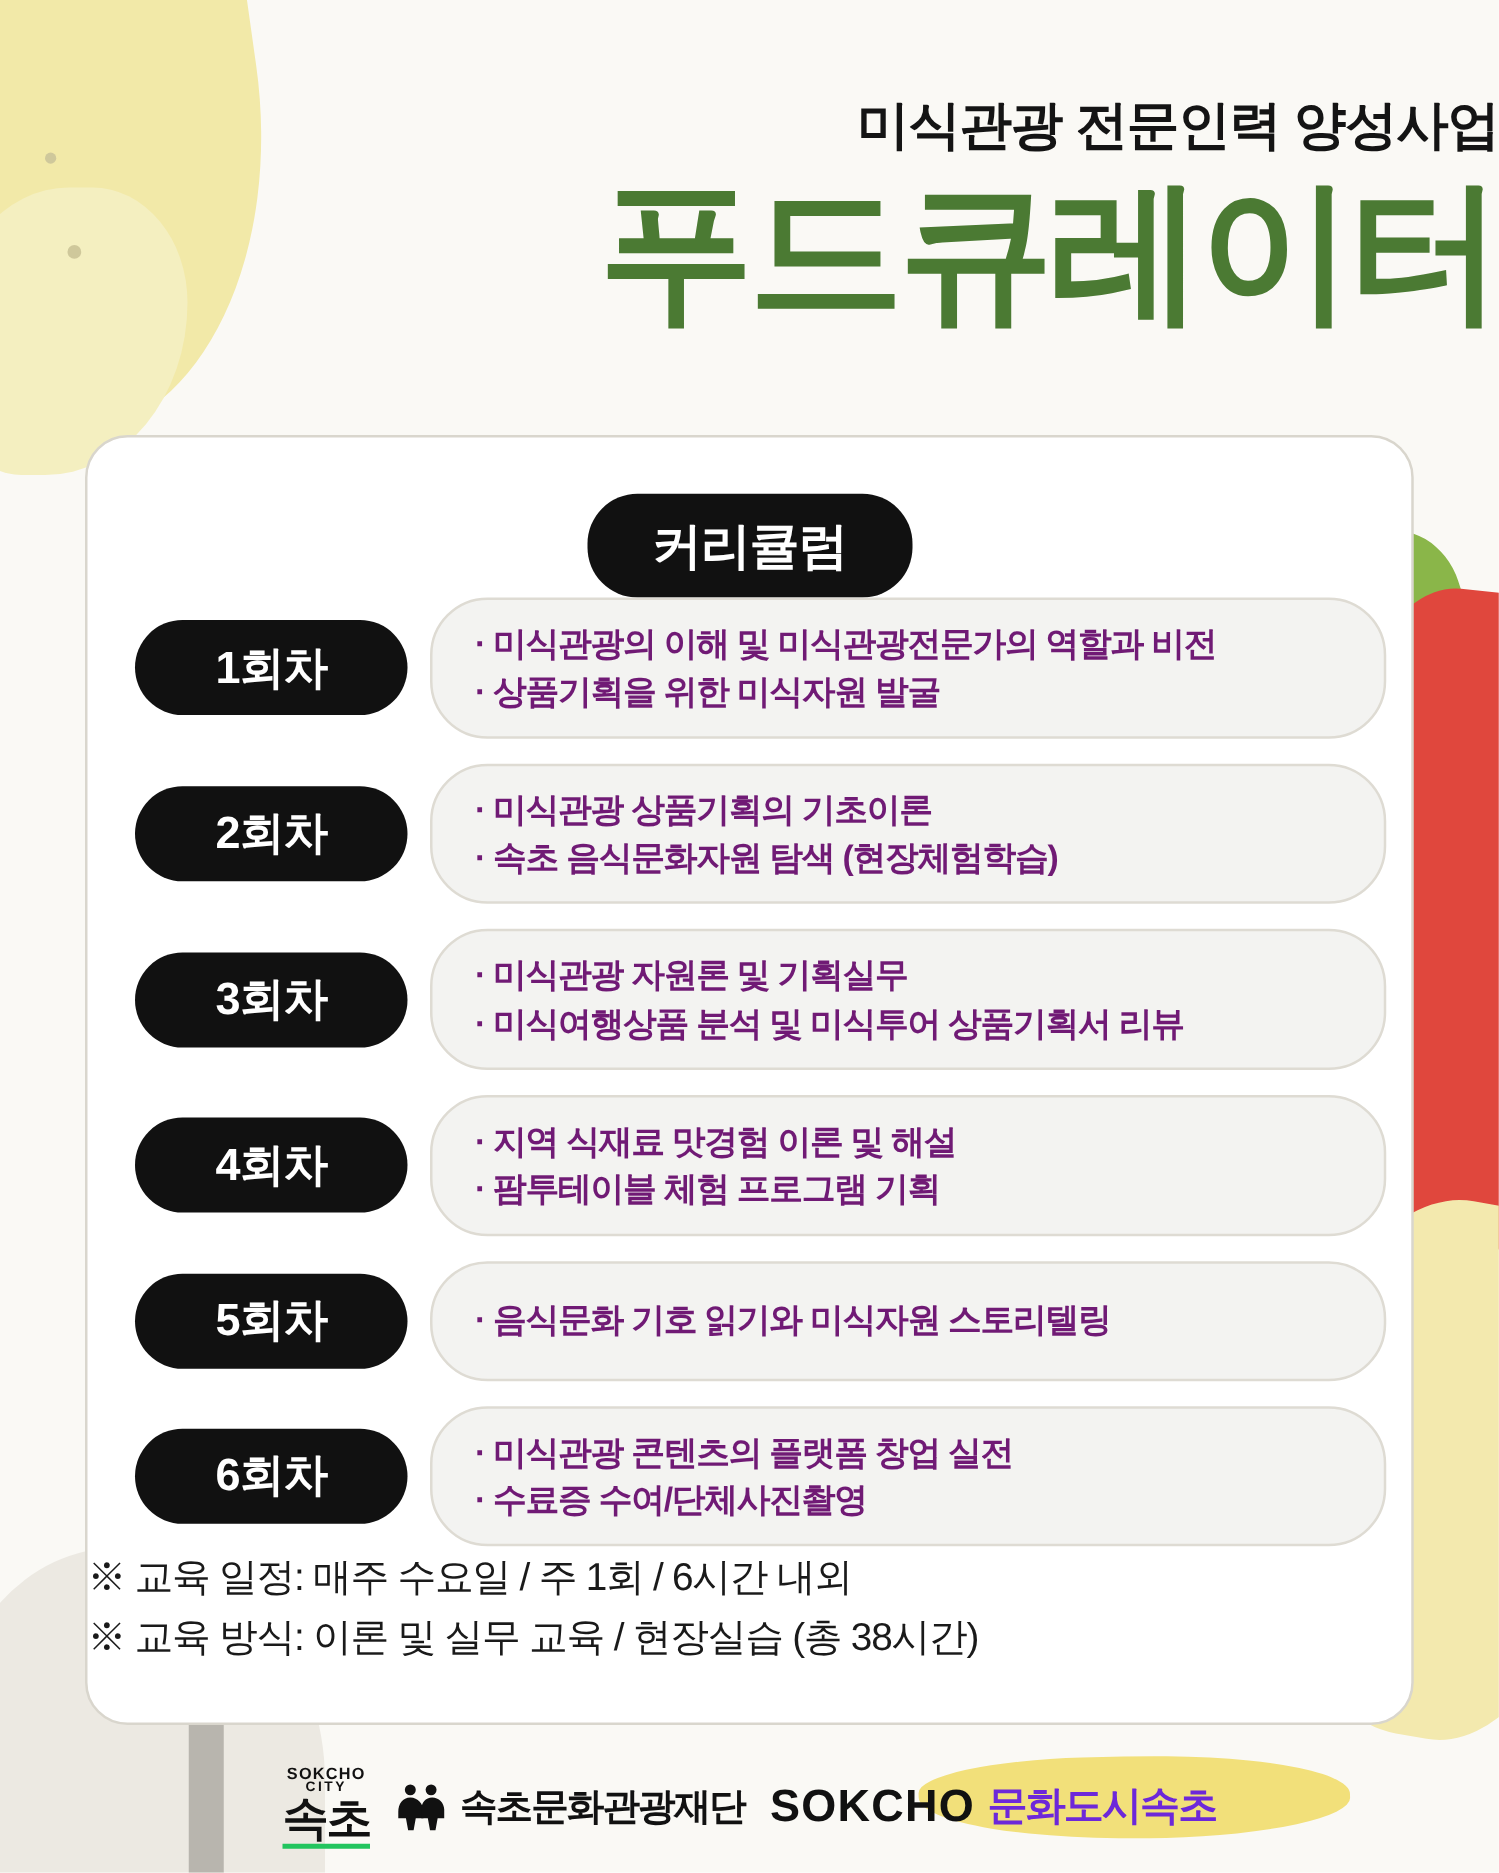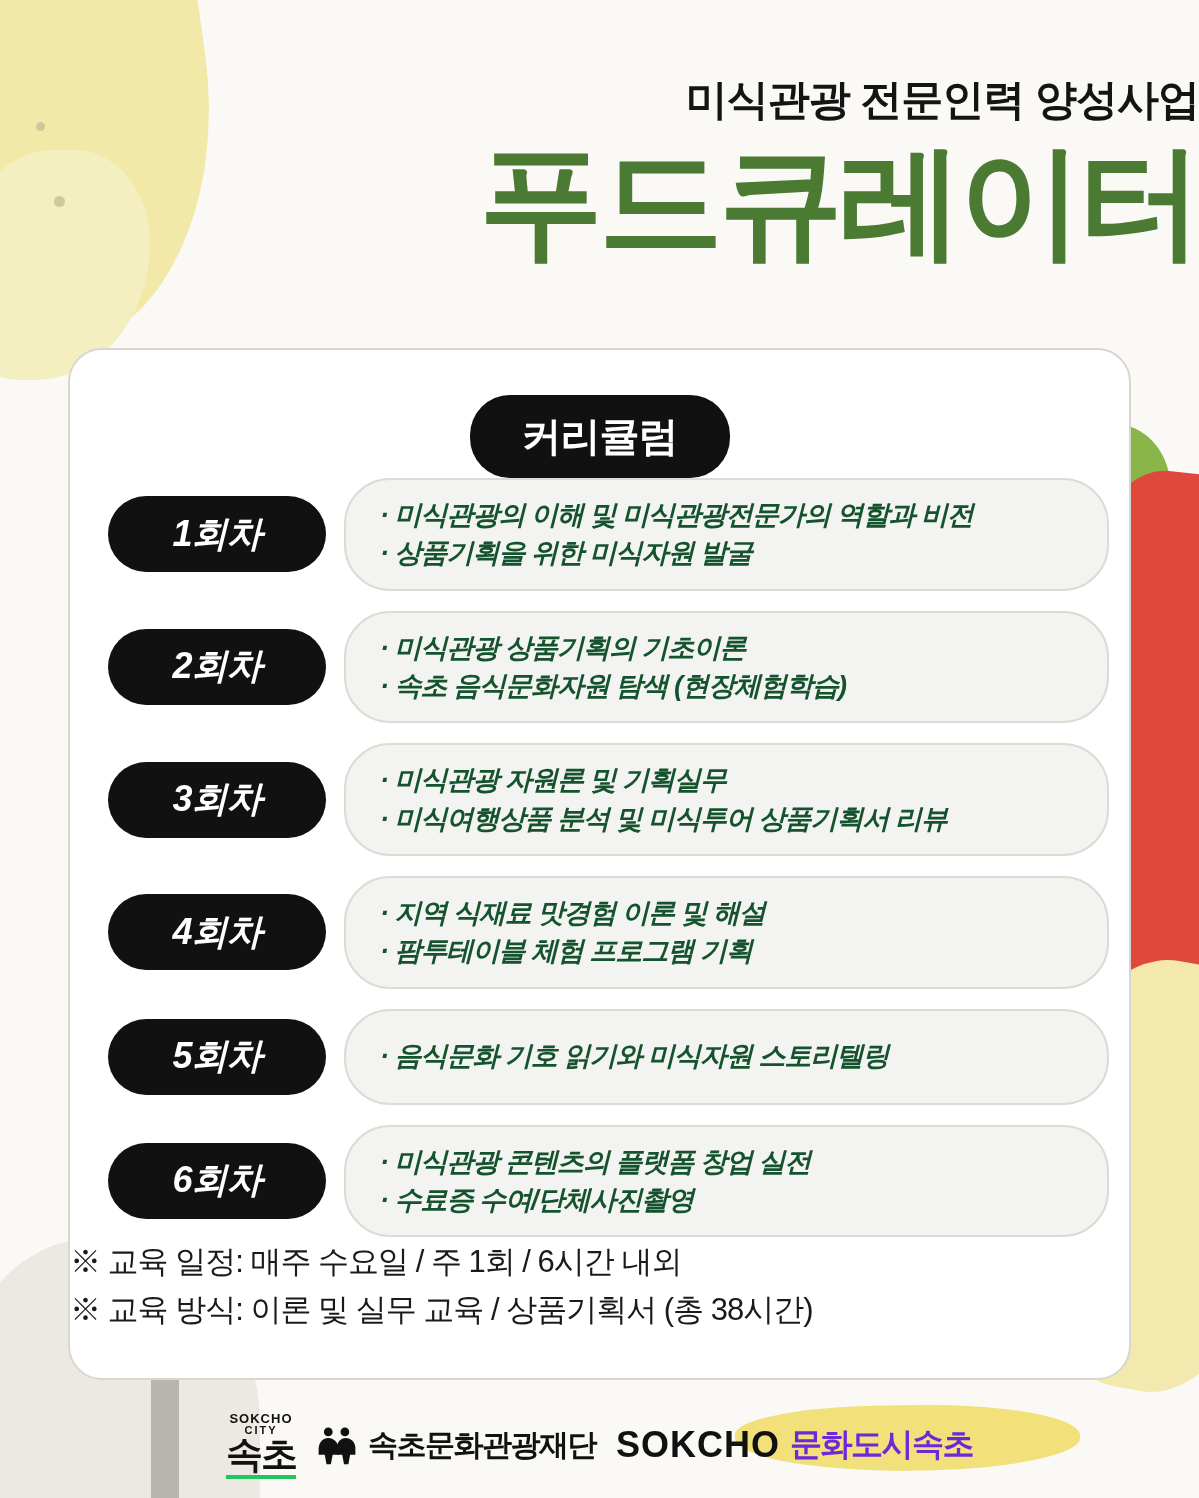--- a/index.html
+++ b/index.html
@@ -165,21 +165,20 @@
     white-space: nowrap;
   }
 
   .rows {
     position: absolute;
     top: 128px;
     left: 0;
     right: 0;
     padding: 0 20px 0 38px;
     box-sizing: border-box;
-    font-style: italic;
   }
   .row {
     display: flex;
     align-items: center;
     margin-bottom: 20px;
   }
   .session-pill {
     flex: 0 0 auto;
     width: 218px;
     height: 76px;
@@ -204,21 +203,21 @@
     min-height: 96px;
     display: flex;
     flex-direction: column;
     justify-content: center;
   }
   .content-line {
     font-size: 27px;
     font-weight: 800;
     letter-spacing: -1px;
     line-height: 1.42;
-    color: #14532d;
+    color: #701a75;
     white-space: nowrap;
   }
 
   .notes {
     position: absolute;
     left: 0;
     right: 0;
     bottom: 44px;
     text-align: left;
   }
@@ -384,21 +383,21 @@
       <div class="content-pill">
         <div class="content-line">· 미식관광 콘텐츠의 플랫폼 창업 실전</div>
         <div class="content-line">· 수료증 수여/단체사진촬영</div>
       </div>
     </div>
 
   </div>
 
   <div class="notes">
     <div class="note">※ 교육 일정: 매주 수요일 / 주 1회 / 6시간 내외</div>
-    <div class="note">※ 교육 방식: 이론 및 실무 교육 / 상품기획서 (총 38시간)</div>
+    <div class="note">※ 교육 방식: 이론 및 실무 교육 / 현장실습 (총 38시간)</div>
   </div>
 </div>
 
 <div class="footer">
 
   <div class="logo-block">
     <div class="logo-sokcho-city">
       <span class="eng">SOKCHO</span>
       <span class="eng2">CITY</span>
       <span class="kor">속초</span>

